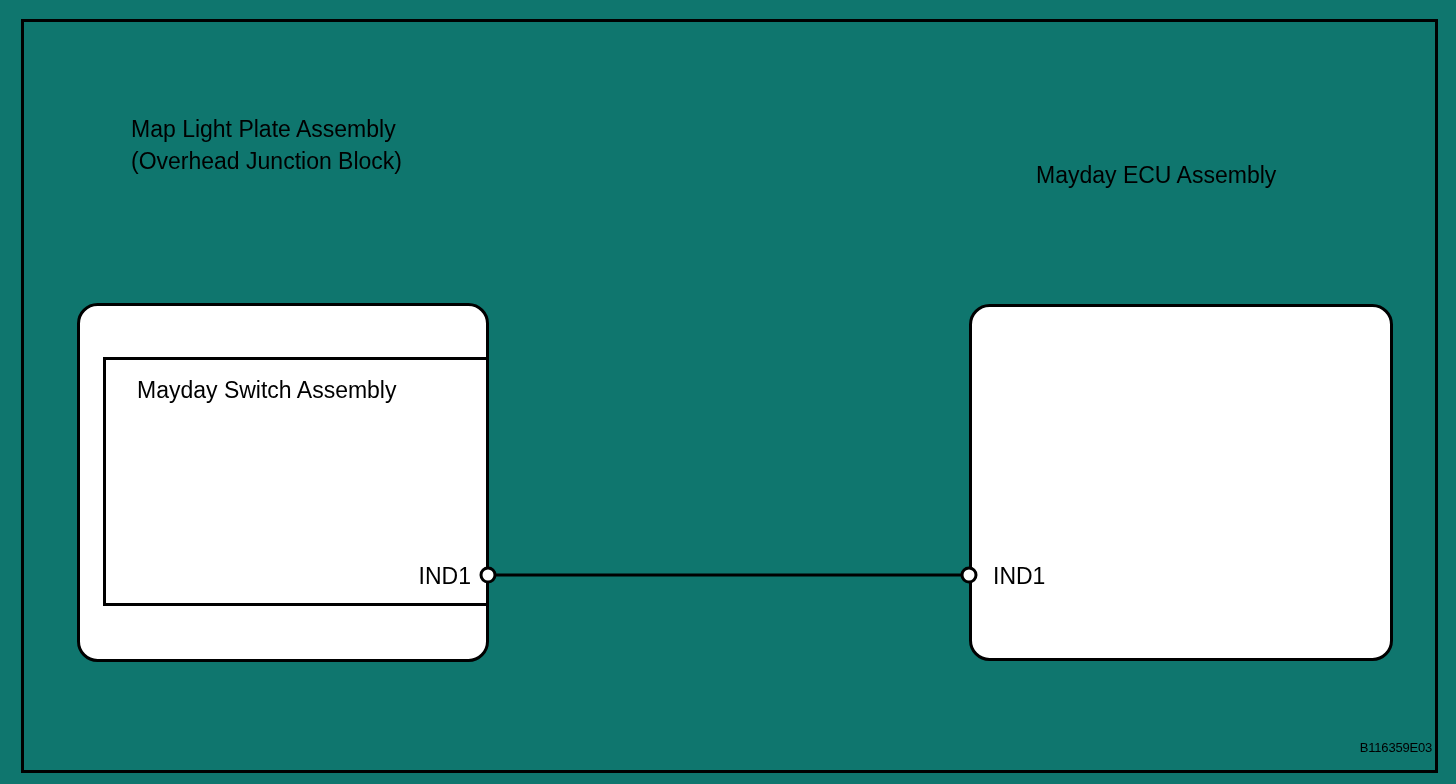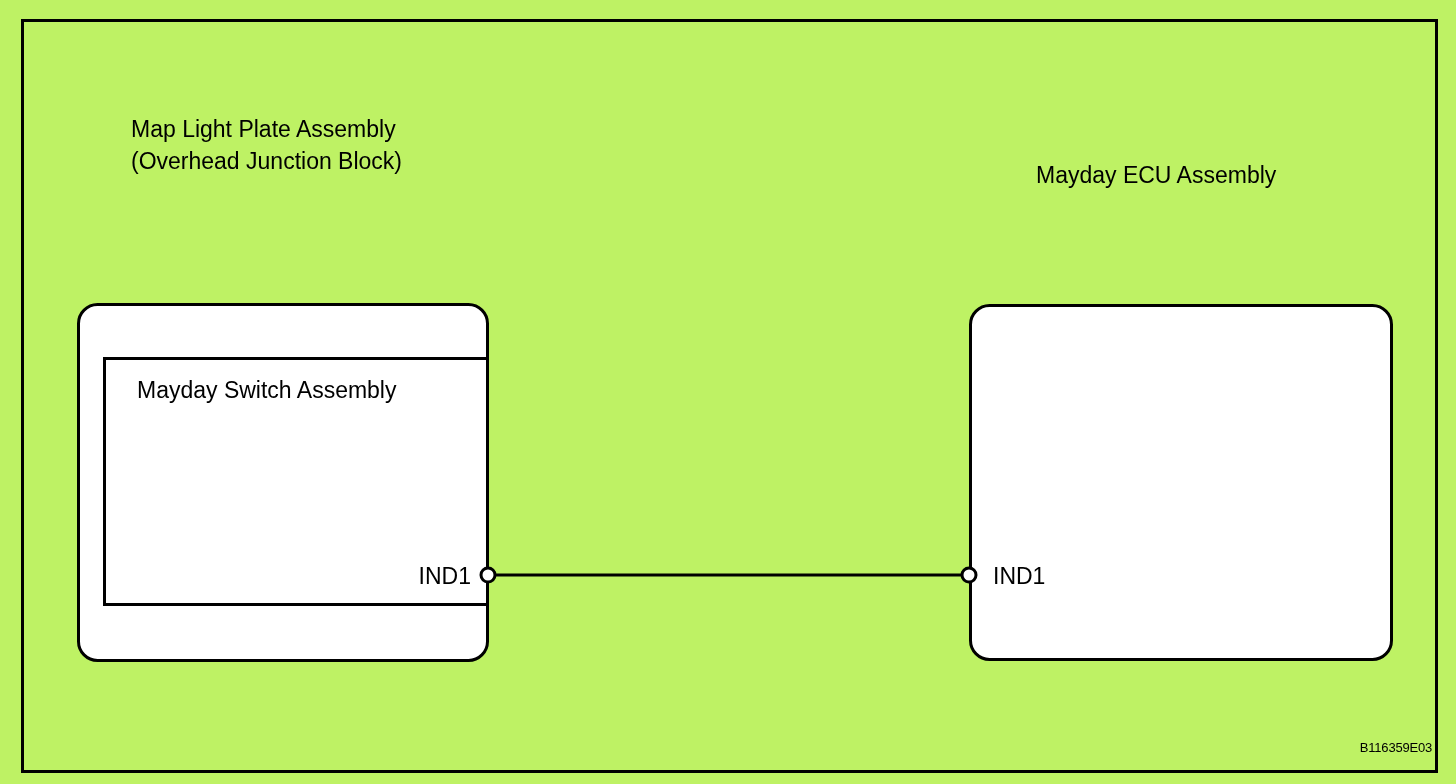--- a/index.html
+++ b/index.html
@@ -11,21 +11,21 @@
   body {
     width: 1456px;
     height: 784px;
     font-family: "Liberation Sans", sans-serif;
     overflow: hidden;
   }
   #diagram-root {
     position: relative;
     width: 1456px;
     height: 784px;
-    background: #bef264;
+    background: #0f766e;
   }
   svg.diagram-canvas {
     display: block;
     width: 1456px;
     height: 784px;
   }
   .frame-rect {
     fill: none;
     stroke: #000000;
     stroke-width: 3;

